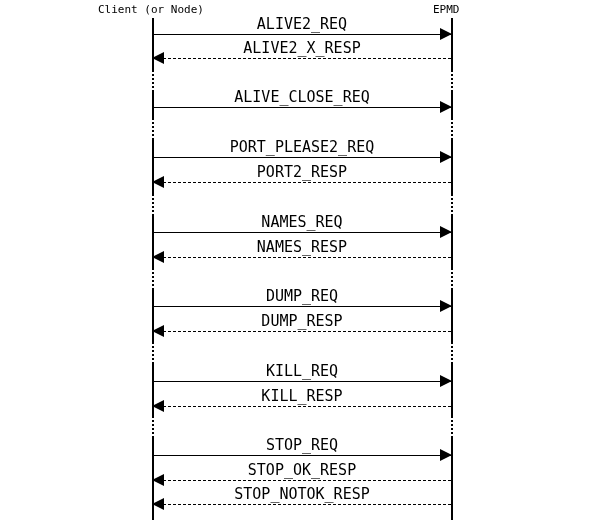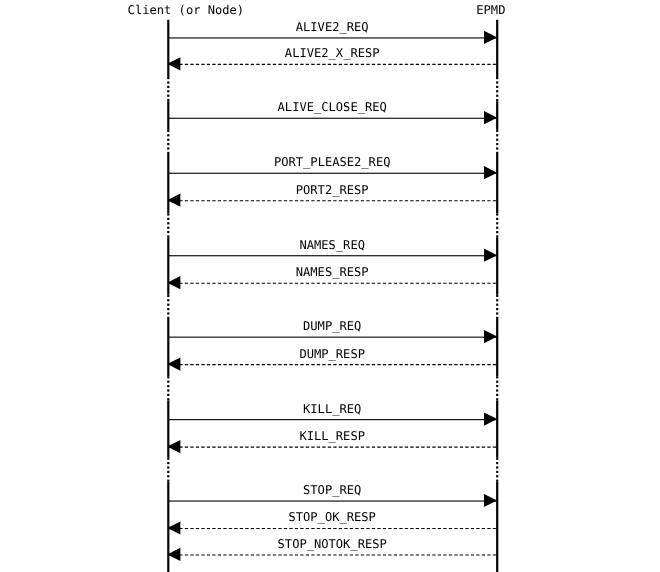--- a/index.html
+++ b/index.html
@@ -64,32 +64,32 @@
   }
   .msg.resp .head {
     left: -1px;
     border-right: 12px solid #000000;
   }
   .msg .label {
     position: absolute;
     top: -16px;
     width: 100%;
     text-align: center;
-    font-size: 11px;
+    font-size: 15px;
     line-height: 13px;
     color: #000000;
     white-space: nowrap;
   }
 </style>
 </head>
 <body>
 
 <div id="diagram-root">
 
-  <div class="actor-label" style="left:116px; top:3px;text-align:center;">Client (or Node)</div>
+  <div class="actor-label" style="left:98px; top:3px;text-align:center;">Client (or Node)</div>
 
   <div class="actor-label" style="left:433px; top:3px;">EPMD</div>
 
   <div id="lifeline-client">
       <div class="lifeline-seg solid" style="left: 152px; top: 18px; height: 52px;"></div>
       <div class="lifeline-seg dotted" style="left: 152px; top: 70px; height: 22px;"></div>
       <div class="lifeline-seg solid" style="left: 152px; top: 92px; height: 26px;"></div>
       <div class="lifeline-seg dotted" style="left: 152px; top: 118px; height: 22px;"></div>
       <div class="lifeline-seg solid" style="left: 152px; top: 140px; height: 54px;"></div>
       <div class="lifeline-seg dotted" style="left: 152px; top: 194px; height: 22px;"></div>

